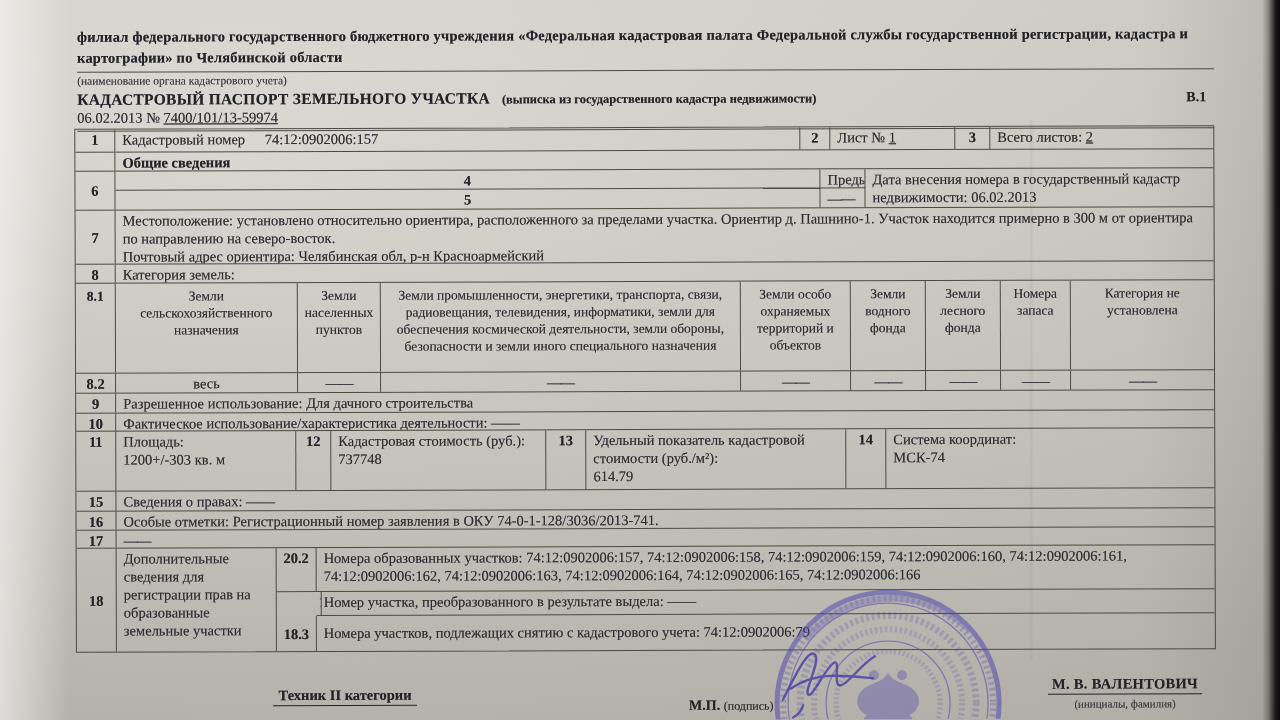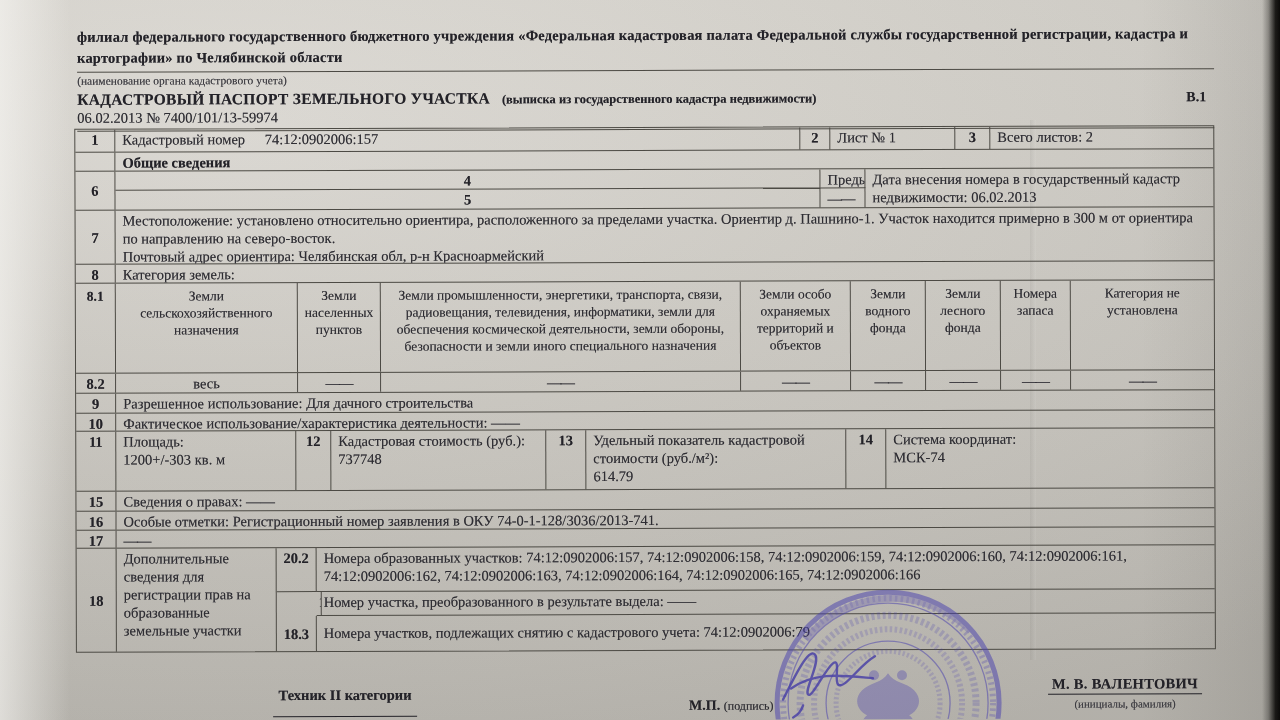--- a/index.html
+++ b/index.html
@@ -25,21 +25,21 @@
   .right-soft{position:absolute;right:0;top:0;width:140px;height:100%;
     background:linear-gradient(to right, rgba(30,28,24,0), rgba(30,28,24,.10));}
   .right-edge{position:absolute;right:0;top:0;width:18px;height:100%;
     background:linear-gradient(to right, rgba(22,21,18,0) 0%, rgba(22,21,18,.30) 35%, rgba(14,13,11,.92) 75%, #0b0a09 100%);}
   .crease{position:absolute;left:1030px;top:120px;width:6px;height:540px;
     background:linear-gradient(to right, rgba(0,0,0,.05), rgba(255,255,255,.07));}
 
   .tilt{position:absolute;left:0;top:0;width:1280px;height:720px;transform:rotate(-.18deg);transform-origin:640px 360px;}
 
   .b{font-weight:bold;color:var(--ink-bold);}
-  .u{}
+  .u{text-decoration:underline;}
   .sm{font-size:11px;color:#3c3b41;}
 
   
   .header{position:absolute;left:78px;top:25px;width:1137px;}
   .org-name{font-weight:bold;font-size:14.5px;line-height:21px;letter-spacing:.2px;
     border-bottom:1px solid var(--line);padding-bottom:3px;color:var(--ink-bold);}
   .org-caption{font-size:11.5px;margin-top:2px;}
   .title-row{display:flex;align-items:baseline;margin-top:4px;}
   .title-main{font-weight:bold;font-size:15.5px;letter-spacing:.3px;color:var(--ink-bold);}
   .title-sub{font-weight:bold;font-size:12.5px;margin-left:12px;color:var(--ink-bold);text-align:right;}
@@ -76,21 +76,21 @@
   .r16{grid-template-columns:40px 1fr;height:19px;}
   .r17{grid-template-columns:40px 1fr;height:18px;}
   .r18{grid-template-columns:40px 160px 40px 1fr;grid-template-rows:44px 24px 1fr;height:103px;}
   .span3{grid-row:1/4;}
   .rspan{grid-row:1/3;}
   .dash{letter-spacing:-1px;}
 
   
   .footer-left{position:absolute;left:236px;top:685px;width:216px;text-align:center;}
   .pos-title{display:inline-block;font-weight:bold;font-size:14.5px;color:var(--ink-bold);
-    border-bottom:1px solid var(--ink-bold);padding:0 6px 12px;}
+    border-bottom:1px solid var(--ink-bold);padding:0 6px 1px;}
   .pos-caption{margin-top:15px;}
   .mp{position:absolute;left:688px;top:698px;font-size:14px;}
   .mp .cap{font-size:12px;}
   .footer-right{position:absolute;right:34px;top:676px;width:244px;text-align:center;}
   .name-title{display:inline-block;font-weight:bold;font-size:14.5px;color:var(--ink-bold);
     border-bottom:1px solid var(--ink-bold);padding:0 4px 1px;letter-spacing:.3px;}
   .name-caption{margin-top:3px;}
 
   .stamp{position:absolute;left:770px;top:580px;width:234px;height:140px;overflow:hidden;opacity:.85;}
   .signature{position:absolute;left:772px;top:636px;width:136px;height:84px;}

